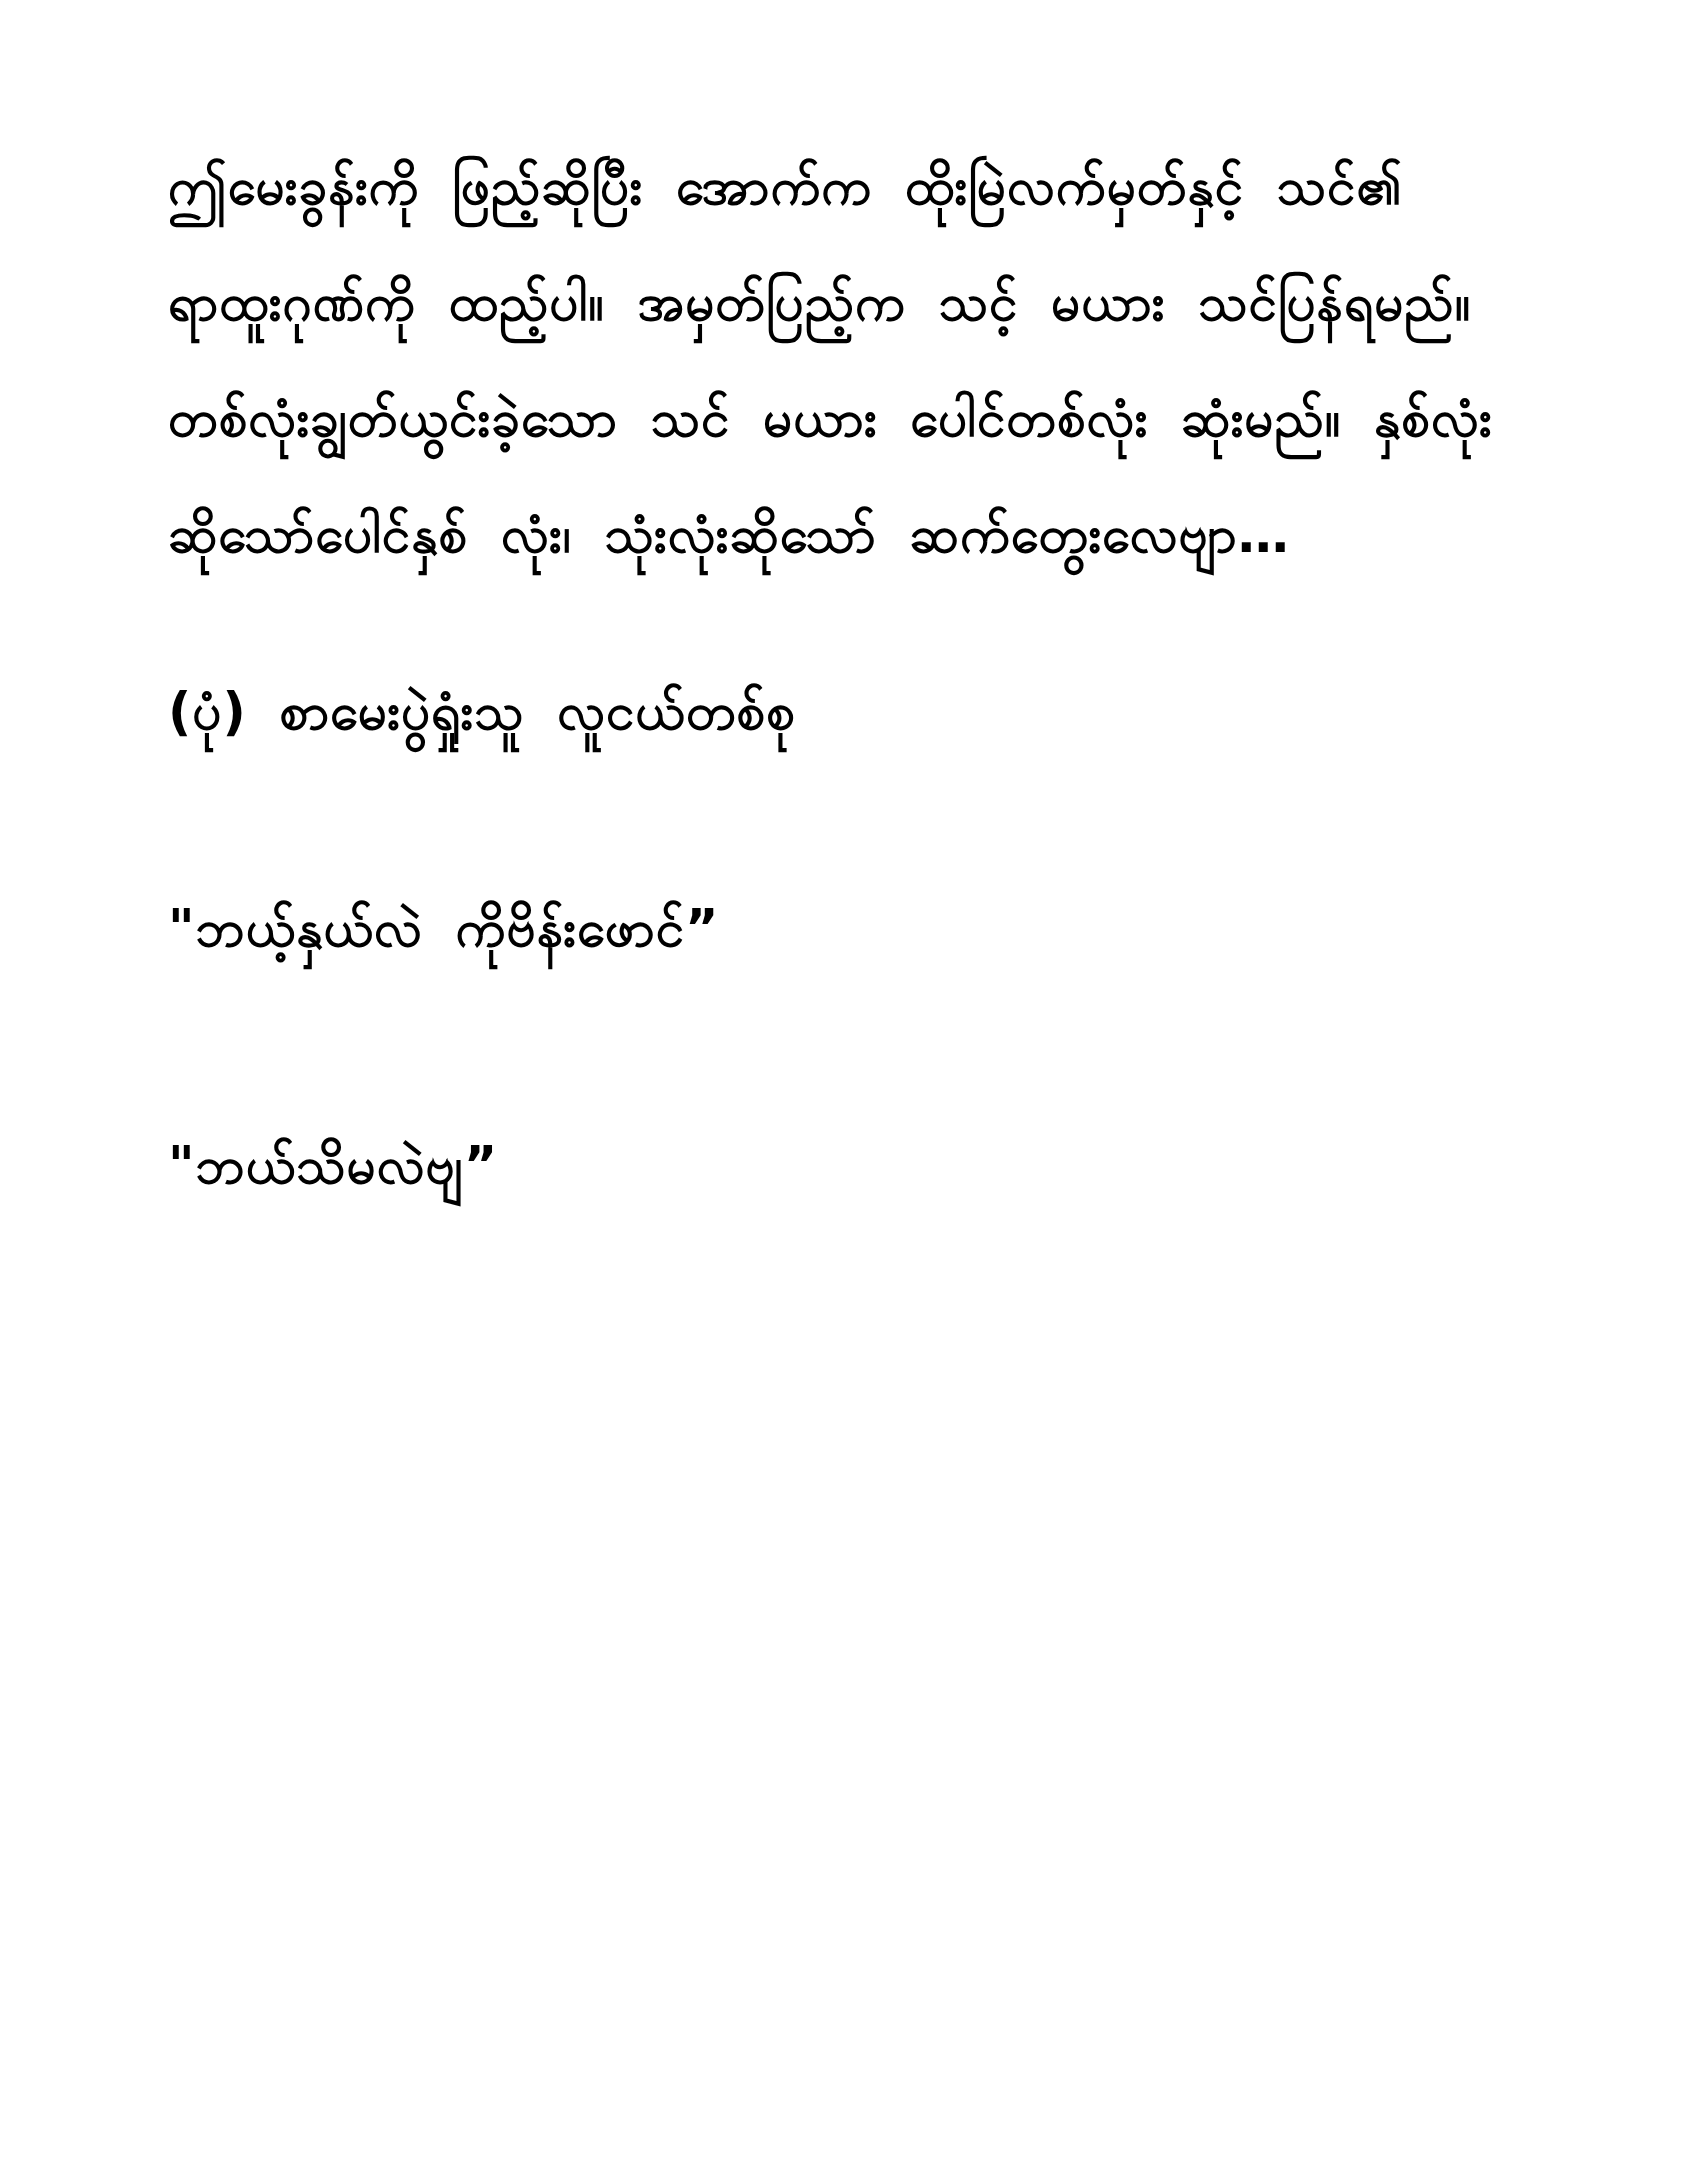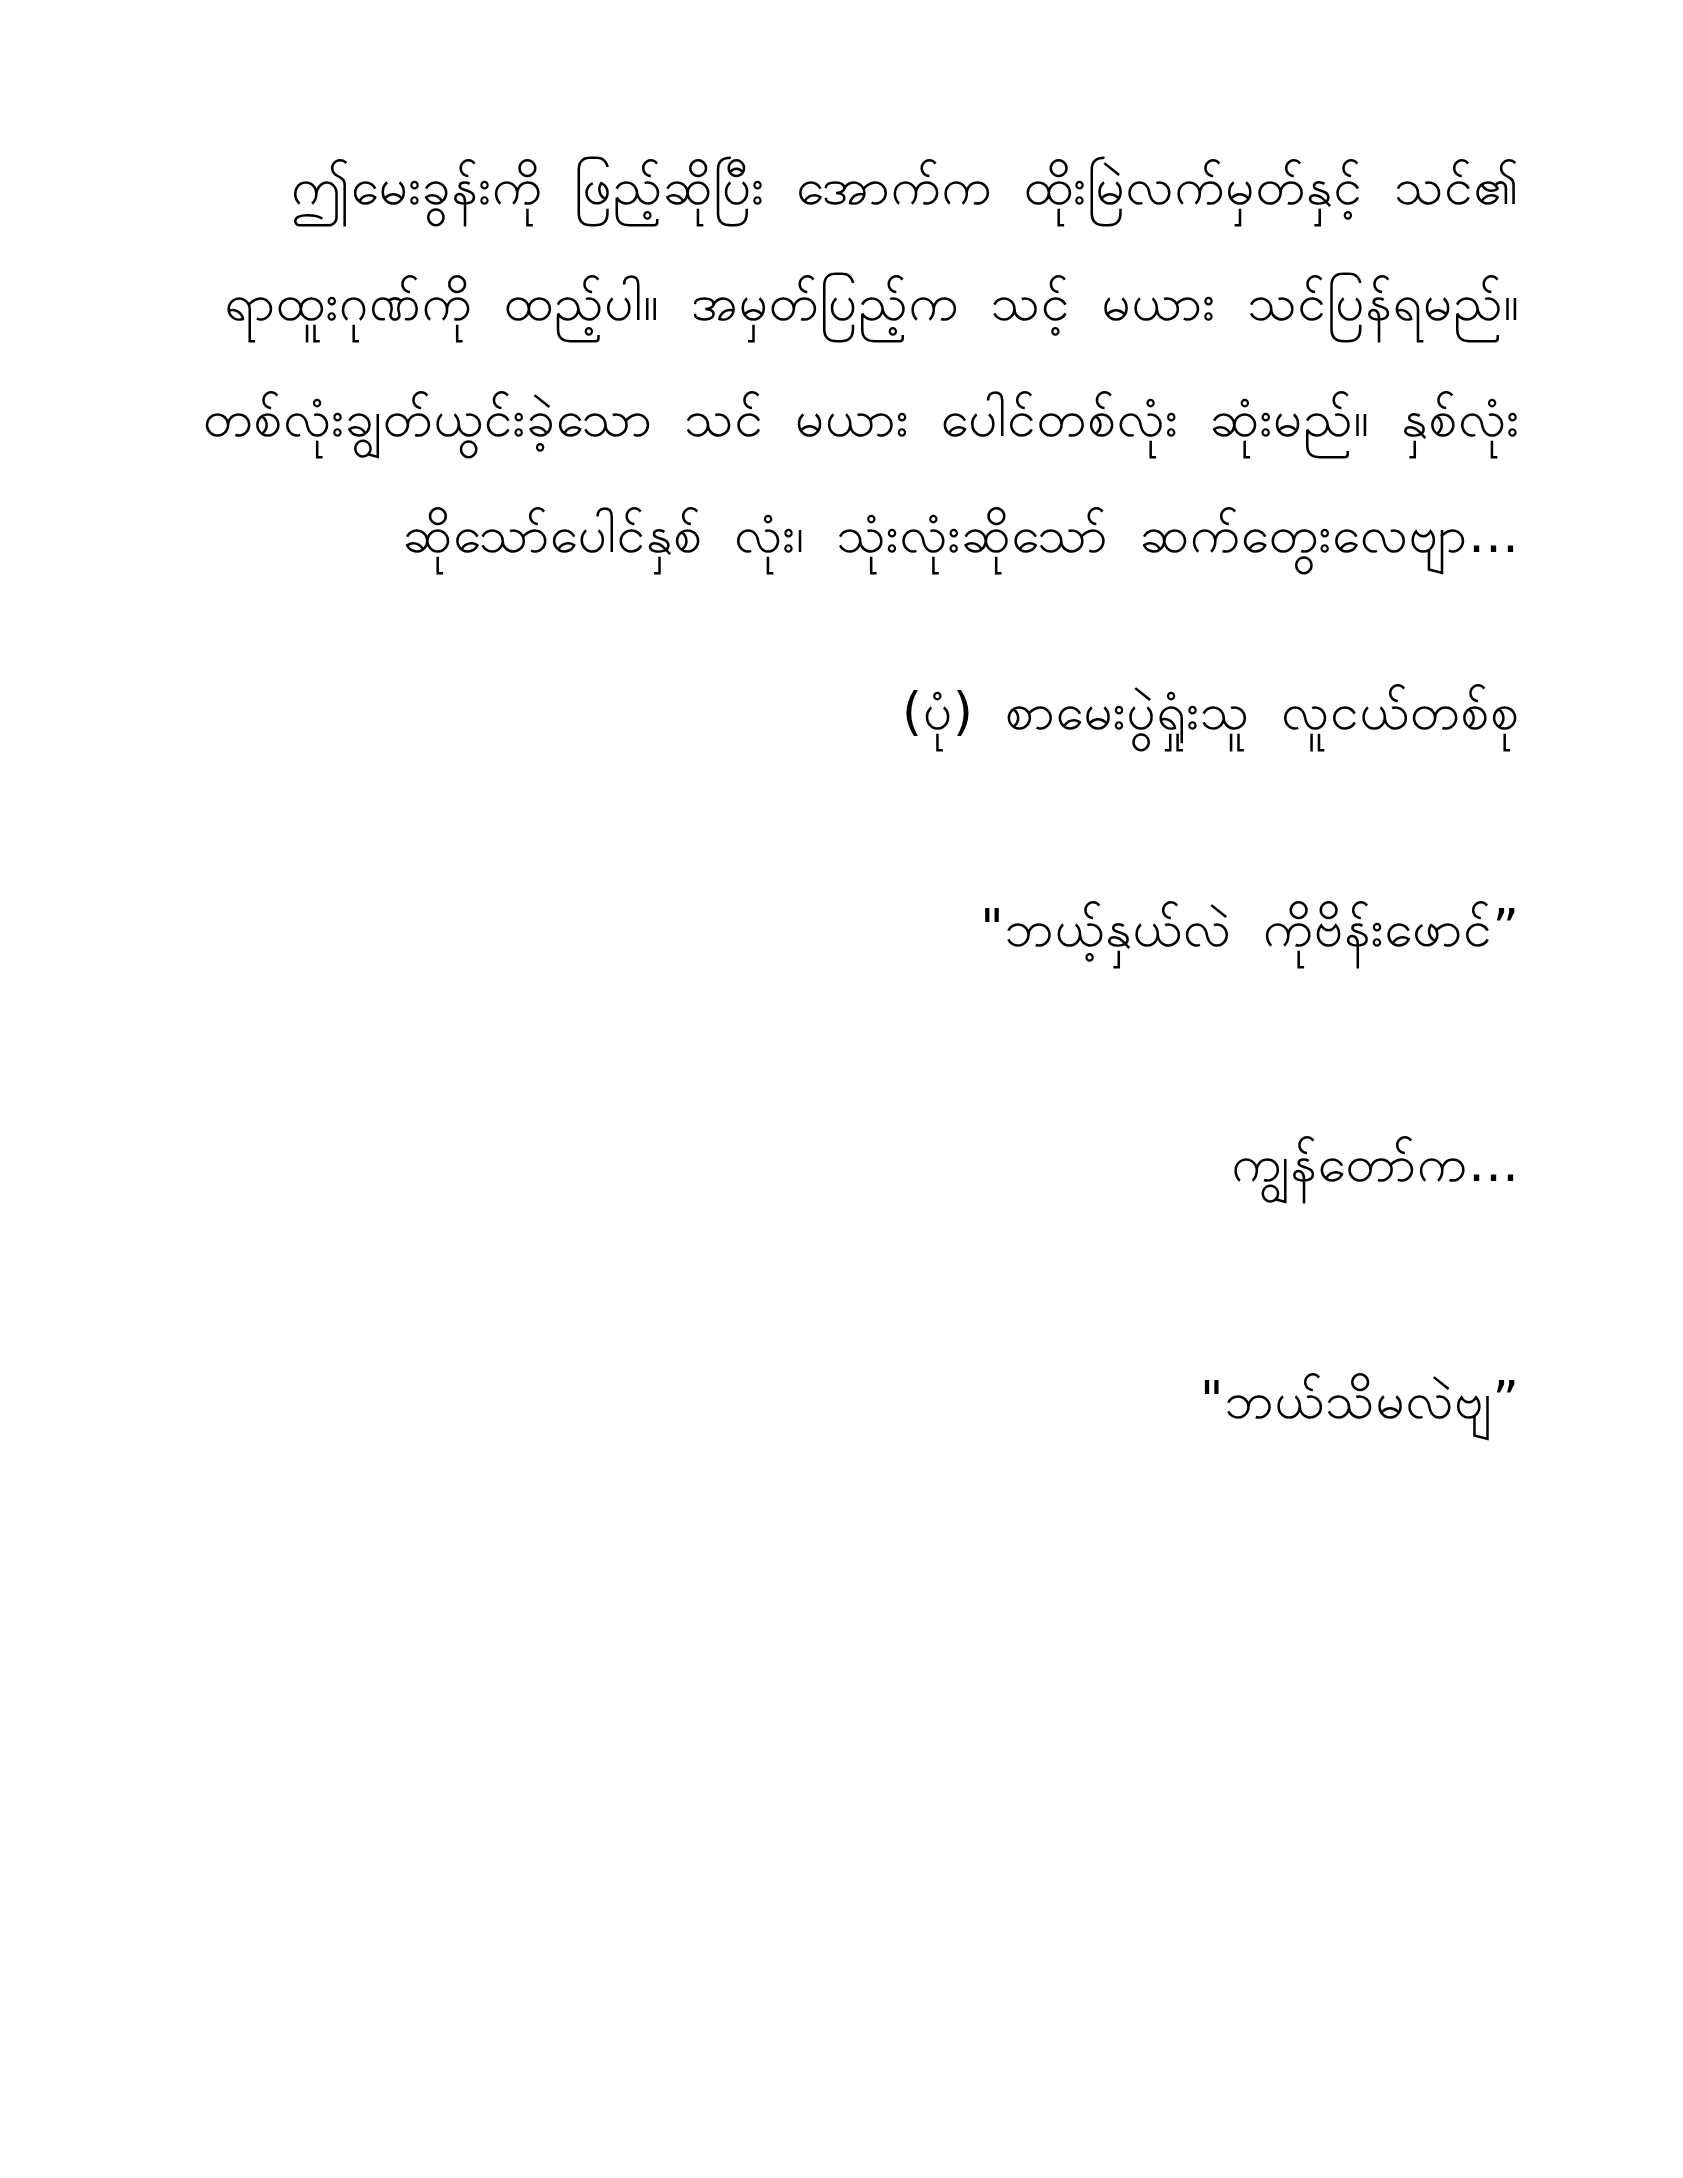--- a/index.html
+++ b/index.html
@@ -13,25 +13,25 @@
     height: 2178px;
     background: #ffffff;
     box-sizing: border-box;
     padding: 129px 163px 0 168px;
     font-family: "DejaVu Sans", "Liberation Sans", sans-serif;
     color: #000000;
     overflow: hidden;
   }
   .para {
     font-size: 51px;
-    font-weight: 400;
+    font-weight: 700;
     line-height: 116px;
     letter-spacing: 1px;
     word-spacing: 14px;
-    text-align: right;
+    text-align: left;
     margin: 0;
     max-width: 1356px;
   }
   .caption {
     margin-top: 61px;
   }
   .narrative {
     margin-top: 117px;
   }
   .dialogue-1 {
@@ -49,18 +49,17 @@
 
 <div class="page">
 
   <p class="para">ဤမေးခွန်းကို ဖြည့်ဆိုပြီး အောက်က ထိုးမြဲလက်မှတ်နှင့် သင်၏ ရာထူးဂုဏ်ကို ထည့်ပါ။ အမှတ်ပြည့်က သင့် မယား သင်ပြန်ရမည်။ တစ်လုံးချွတ်ယွင်းခဲ့သော သင် မယား ပေါင်တစ်လုံး ဆုံးမည်။ နှစ်လုံးဆိုသော်ပေါင်နှစ် လုံး၊ သုံးလုံးဆိုသော် ဆက်တွေးလေဗျာ…</p>
 
   <p class="para caption">(ပုံ) စာမေးပွဲရှုံးသူ လူငယ်တစ်စု</p>
 
 
   <p class="para dialogue-1">"ဘယ့်နှယ်လဲ ကိုဗိန်းဖောင်”</p>
 
-  <p class="para narration-2">ကျွန်တော်က…</p>
 
   <p class="para dialogue-2">"ဘယ်သိမလဲဗျ”</p>
 
 </div>
 
 
 </body></html>

